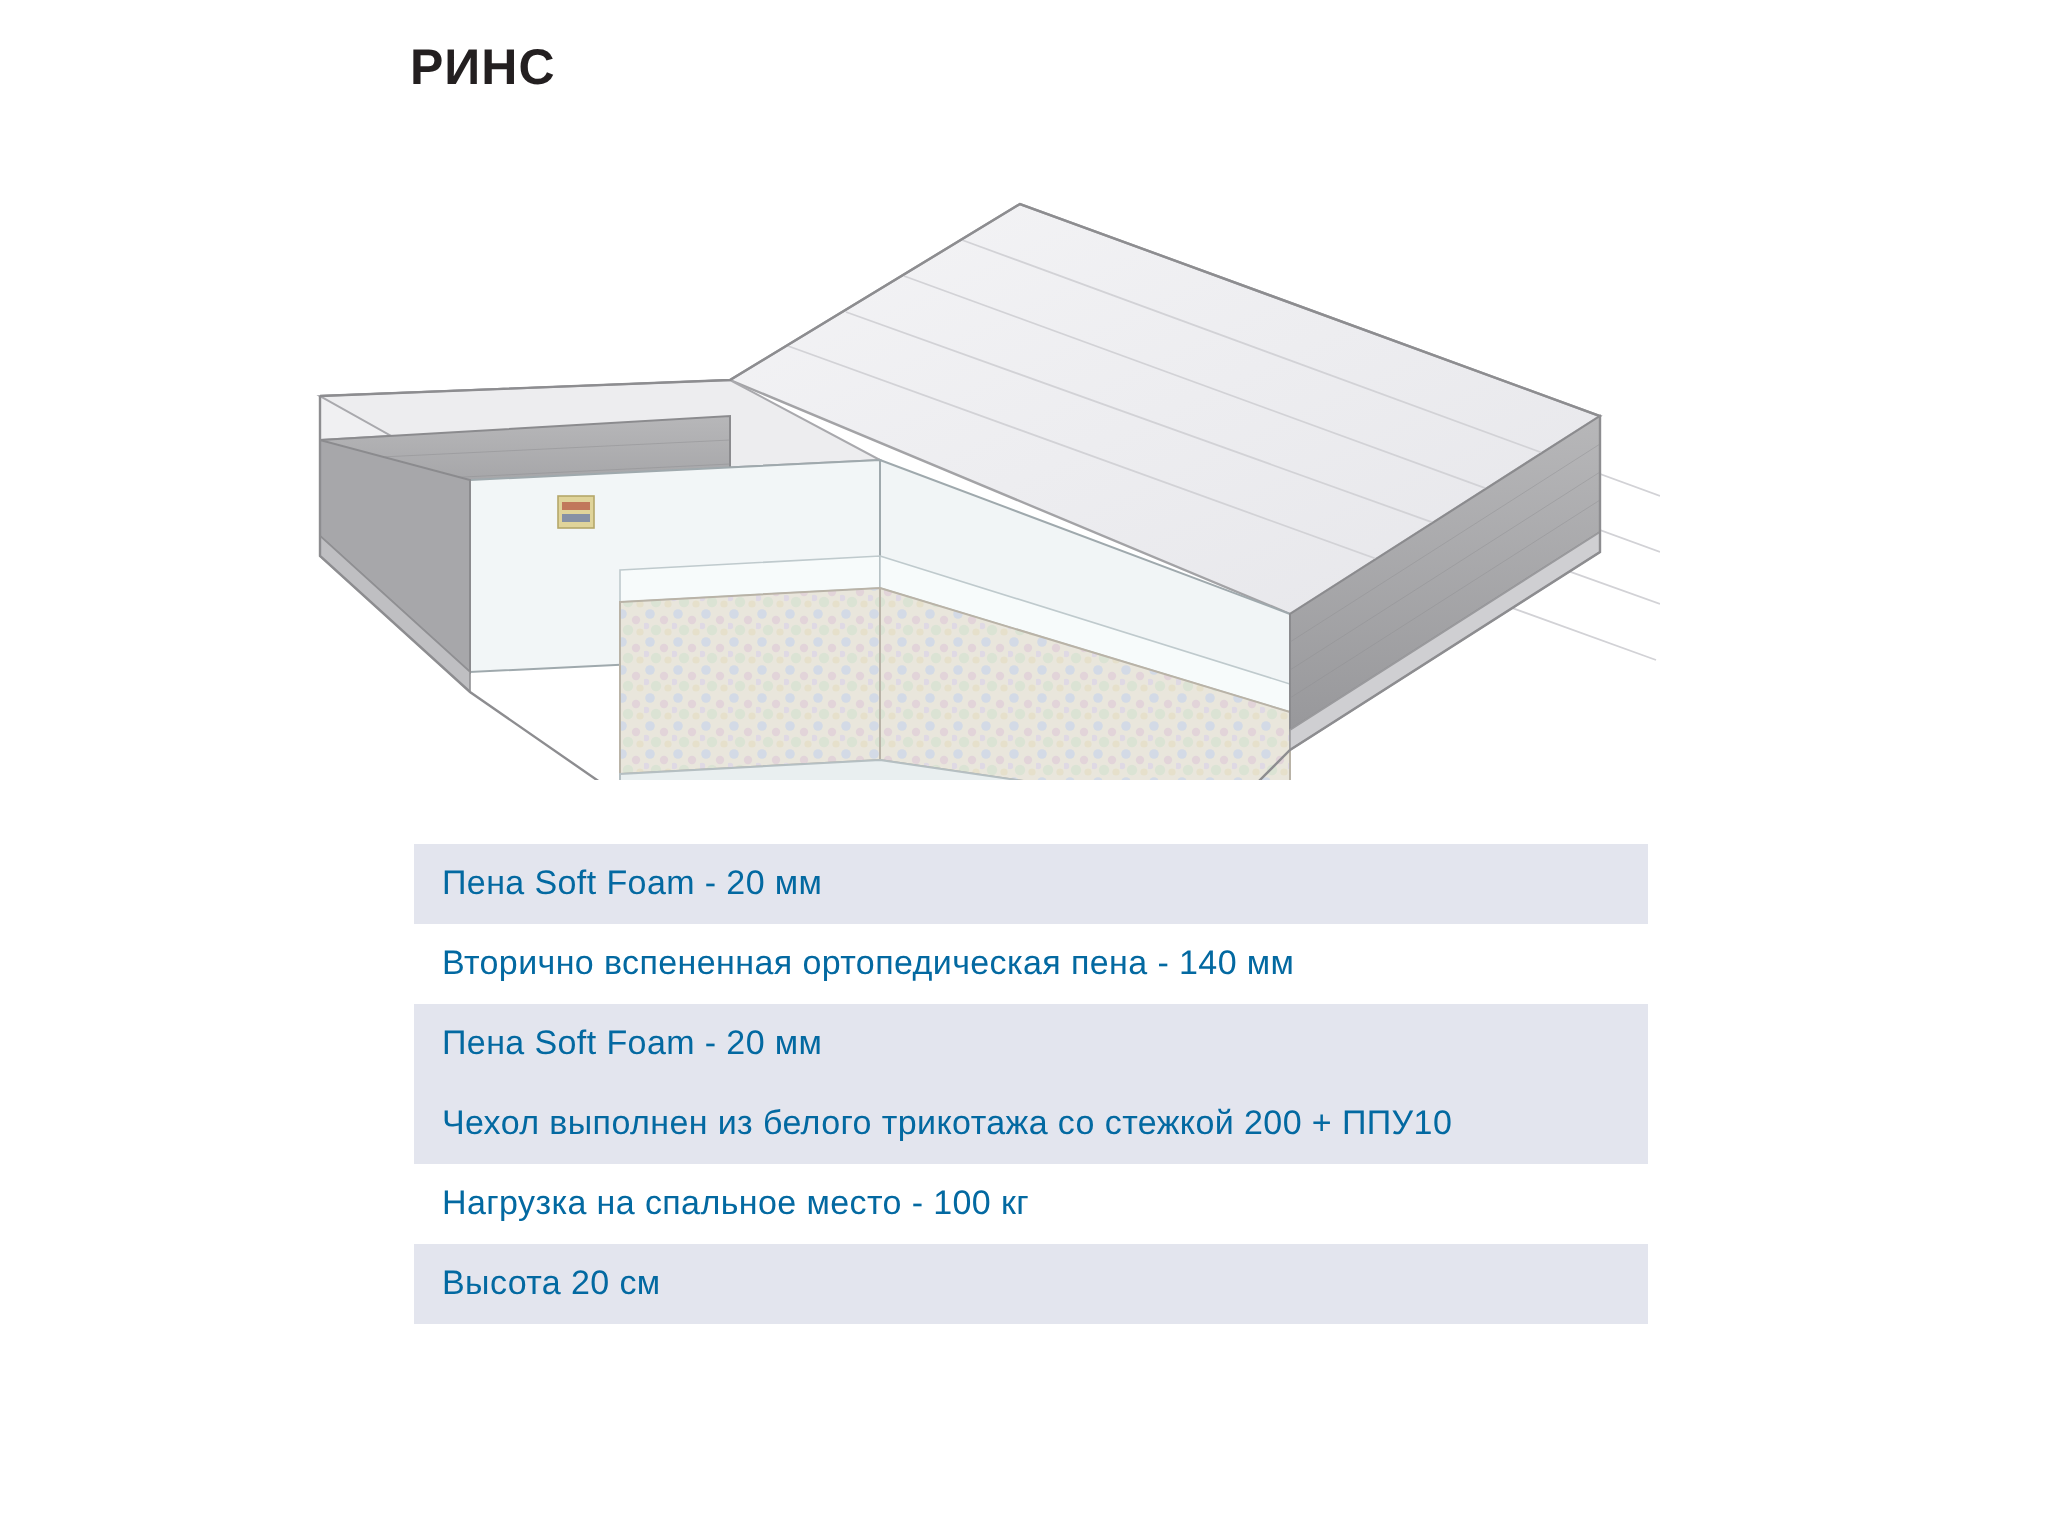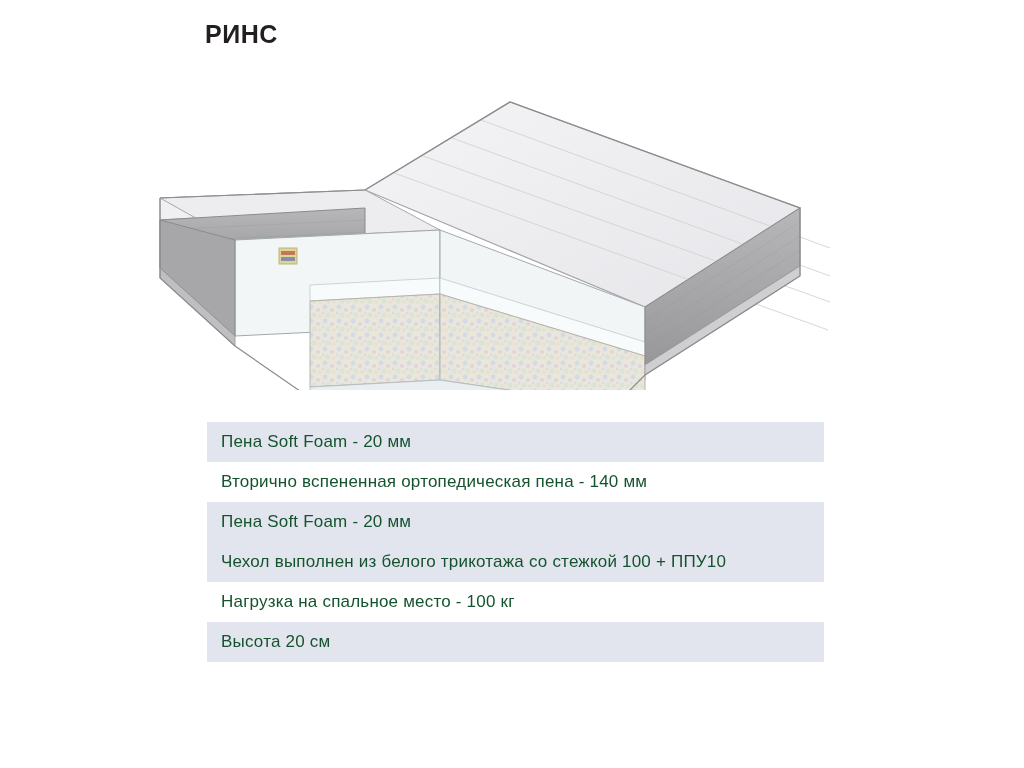--- a/index.html
+++ b/index.html
@@ -54,21 +54,21 @@
     top: 422px;
     width: 617px;
   }
   .spec-row {
     height: 40px;
     display: flex;
     align-items: center;
     padding-left: 14px;
     box-sizing: border-box;
     font-size: 17px;
-    color: #14532d;
+    color: #0369a1;
     letter-spacing: 0.2px;
     white-space: nowrap;
   }
   .spec-row.shaded {
     background: #e3e5ee;
   }
   .spec-row.plain {
     background: #ffffff;
     align-items: center;
   }
@@ -164,21 +164,21 @@
     <div class="spec-row shaded">
       <span>Пена Soft Foam - 20 мм</span>
     </div>
     <div class="spec-row plain">
       <span>Вторично вспененная ортопедическая пена - 140 мм</span>
     </div>
     <div class="spec-row shaded">
       <span>Пена Soft Foam - 20 мм</span>
     </div>
     <div class="spec-row shaded">
-      <span>Чехол выполнен из белого трикотажа со стежкой 100 + ППУ10</span>
+      <span>Чехол выполнен из белого трикотажа со стежкой 200 + ППУ10</span>
     </div>
     <div class="spec-row plain">
       <span>Нагрузка на спальное место - 100 кг</span>
     </div>
     <div class="spec-row shaded">
       <span>Высота 20 см</span>
     </div>
   </div>
 
 </div>

